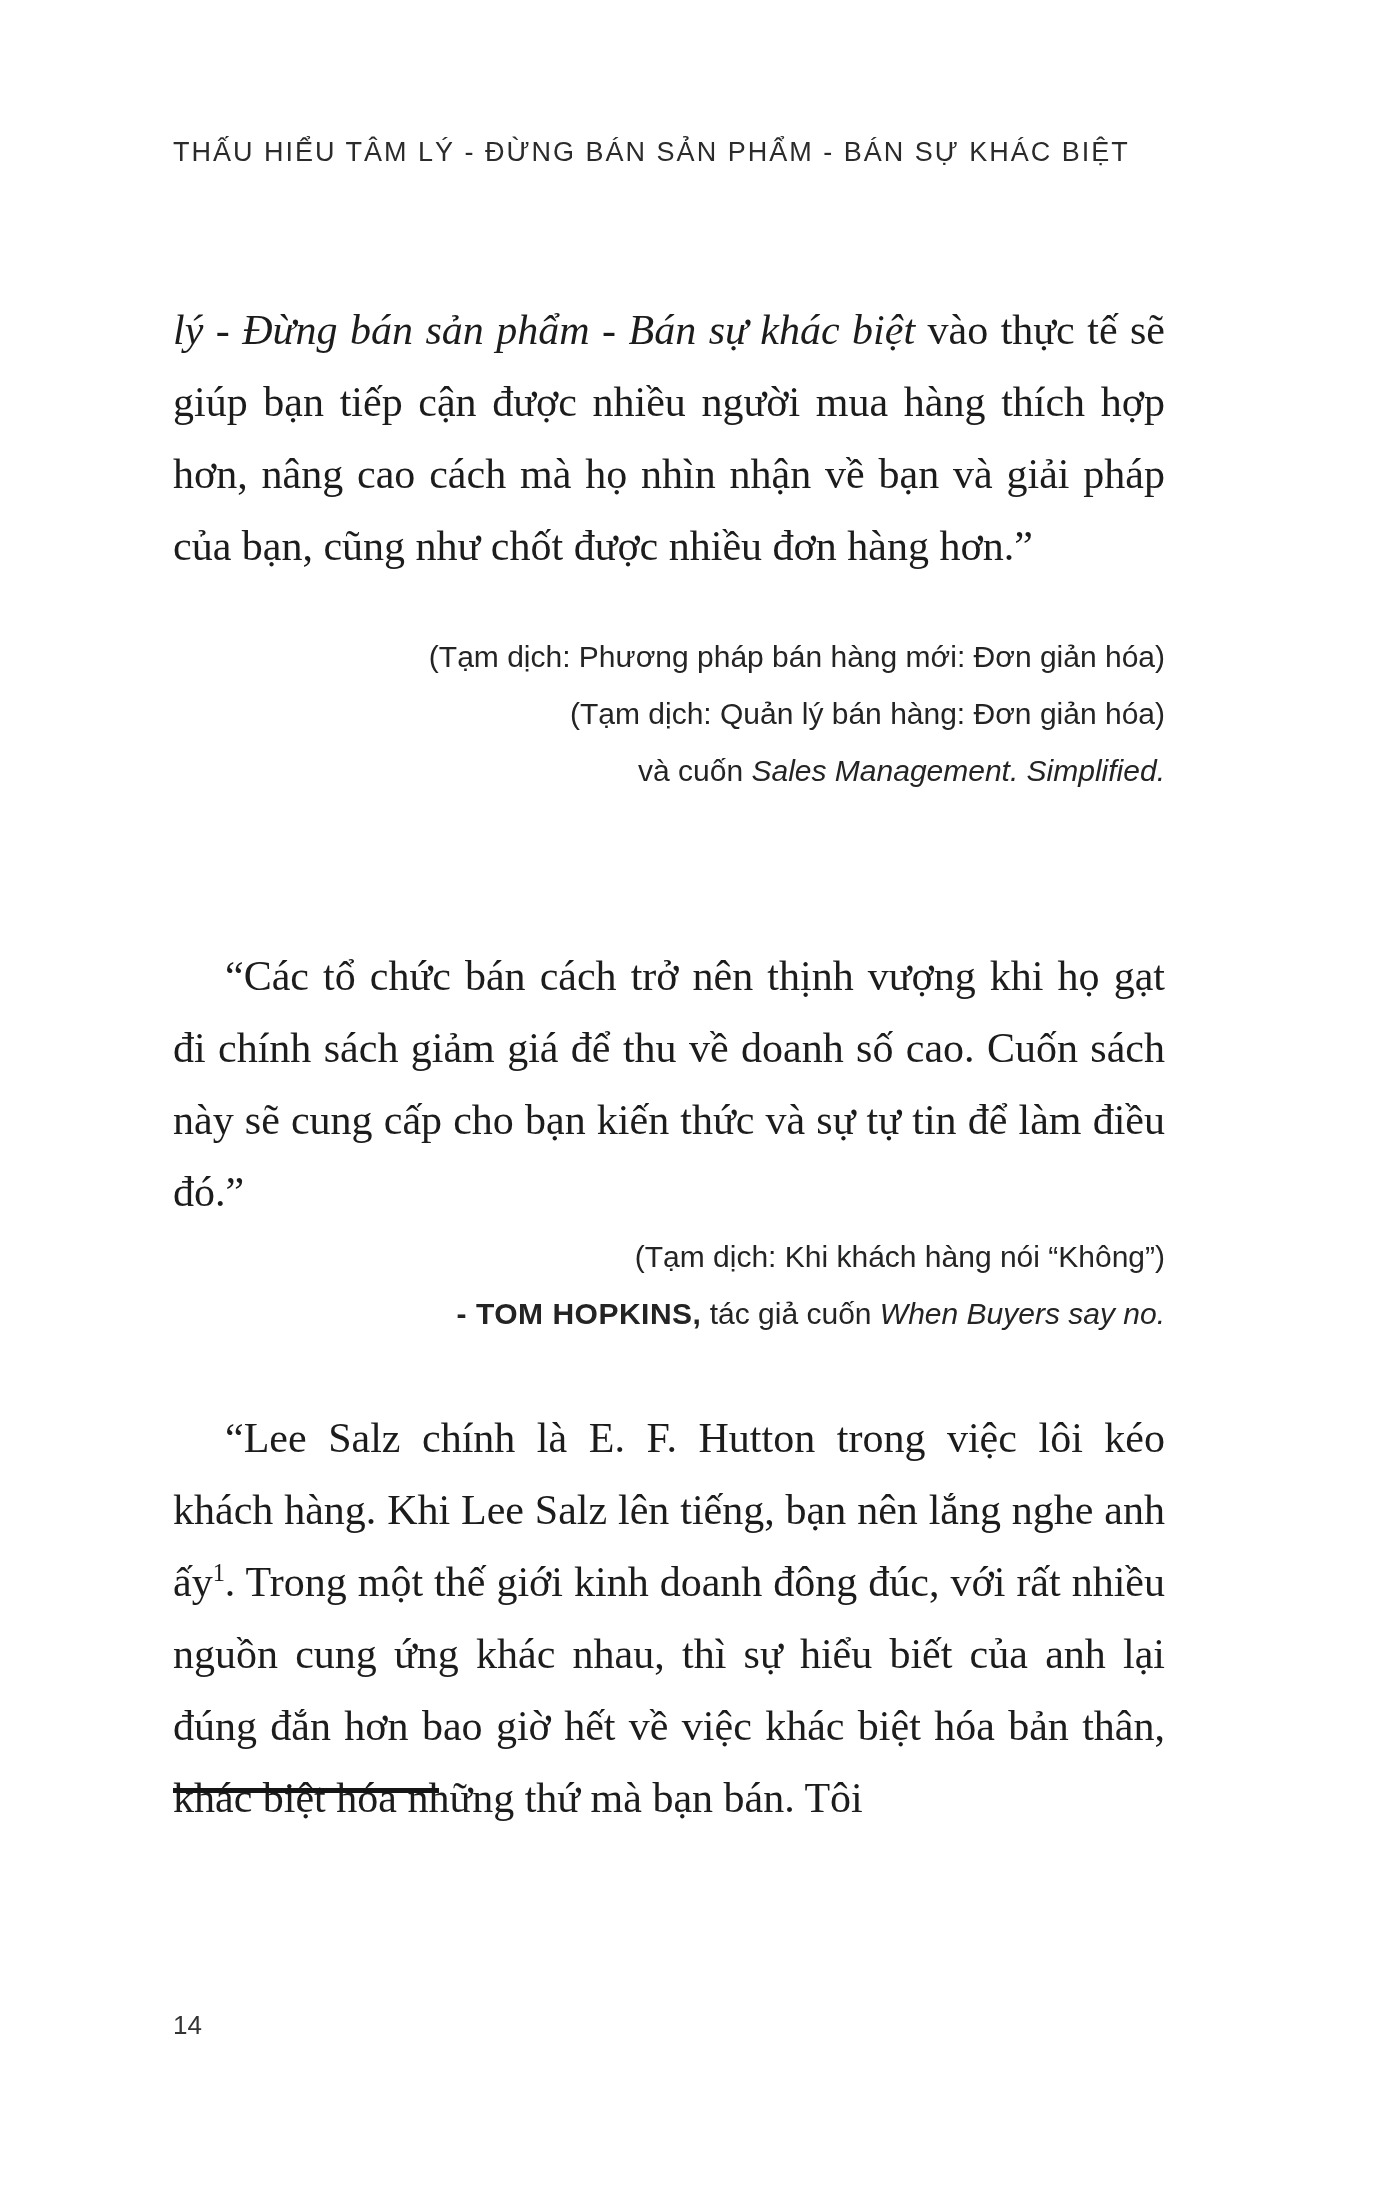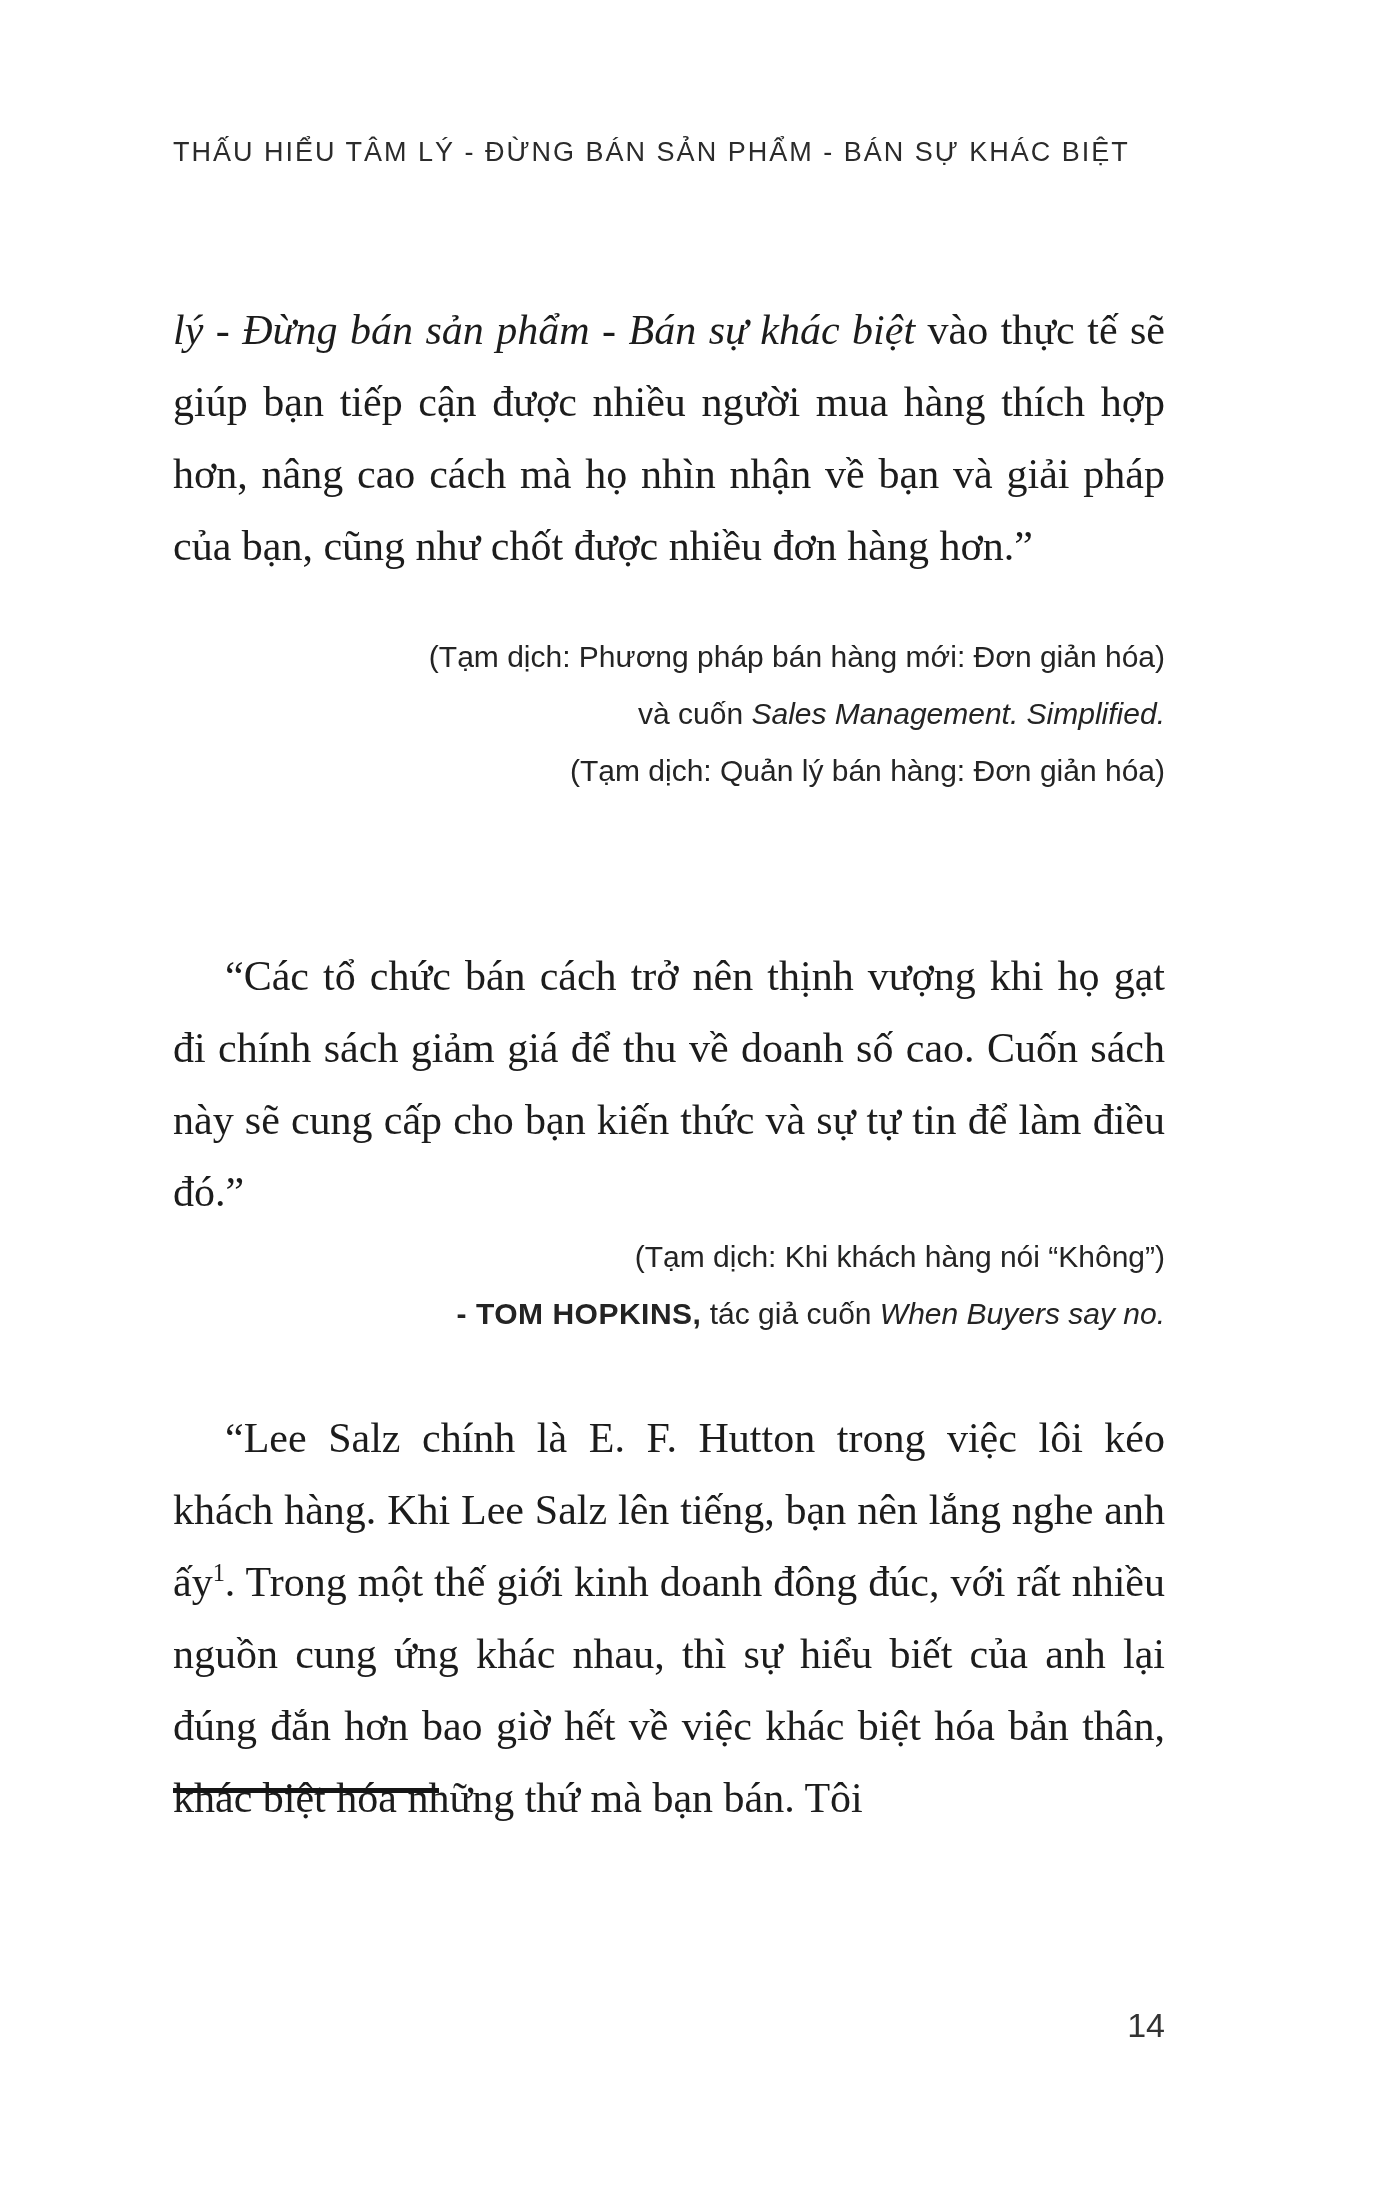--- a/index.html
+++ b/index.html
@@ -64,40 +64,40 @@
     text-align: justify;
     color: #1c1c1c;
   }
   sup.fn-marker {
     font-size: 58%;
     vertical-align: super;
     line-height: 0;
   }
   .page-number {
     top: 2010px;
-    text-align: right;
+    text-align: left;
     font-family: "Liberation Sans", sans-serif;
-    font-size: 34px;
+    font-size: 26px;
     line-height: 30px;
     color: #333333;
   }
 </style>
 </head>
 <body>
 
 <div class="page">
 
   <div class="block running-header">THẤU HIỂU TÂM LÝ - ĐỪNG BÁN SẢN PHẨM - BÁN SỰ KHÁC BIỆT</div>
 
   <p class="block quote quote-1"><em>lý - Đừng bán sản phẩm - Bán sự khác biệt</em><span> vào thực tế sẽ giúp bạn tiếp cận được nhiều người mua hàng thích hợp hơn, nâng cao cách mà họ nhìn nhận về bạn và giải pháp của bạn, cũng như chốt được nhiều đơn hàng hơn.”</span></p>
 
   <div class="block attribution attribution-1">
     <div>(Tạm dịch: Phương pháp bán hàng mới: Đơn giản hóa)</div>
+    <div>(Tạm dịch: Quản lý bán hàng: Đơn giản hóa)</div>
     <div><span>và cuốn </span><i>Sales Management. Simplified.</i></div>
-    <div>(Tạm dịch: Quản lý bán hàng: Đơn giản hóa)</div>
   </div>
 
   <p class="block quote quote-2">“Các tổ chức bán cách trở nên thịnh vượng khi họ gạt đi chính sách giảm giá để thu về doanh số cao. Cuốn sách này sẽ cung cấp cho bạn kiến thức và sự tự tin để làm điều đó.”</p>
 
   <div class="block attribution attribution-2">
     <div>(Tạm dịch: Khi khách hàng nói “Không”)</div>
     <div><b>- TOM HOPKINS,</b><span> tác giả cuốn </span><i>When Buyers say no.</i></div>
   </div>
 
   <p class="block quote quote-3"><span>“Lee Salz chính là E. F. Hutton trong việc lôi kéo khách hàng. Khi Lee Salz lên tiếng, bạn nên lắng nghe anh ấy</span><sup class="fn-marker">1</sup><span>. Trong một thế giới kinh doanh đông đúc, với rất nhiều nguồn cung ứng khác nhau, thì sự hiểu biết của anh lại đúng đắn hơn bao giờ hết về việc khác biệt hóa bản thân, khác biệt hóa những thứ mà bạn bán. Tôi</span></p>

